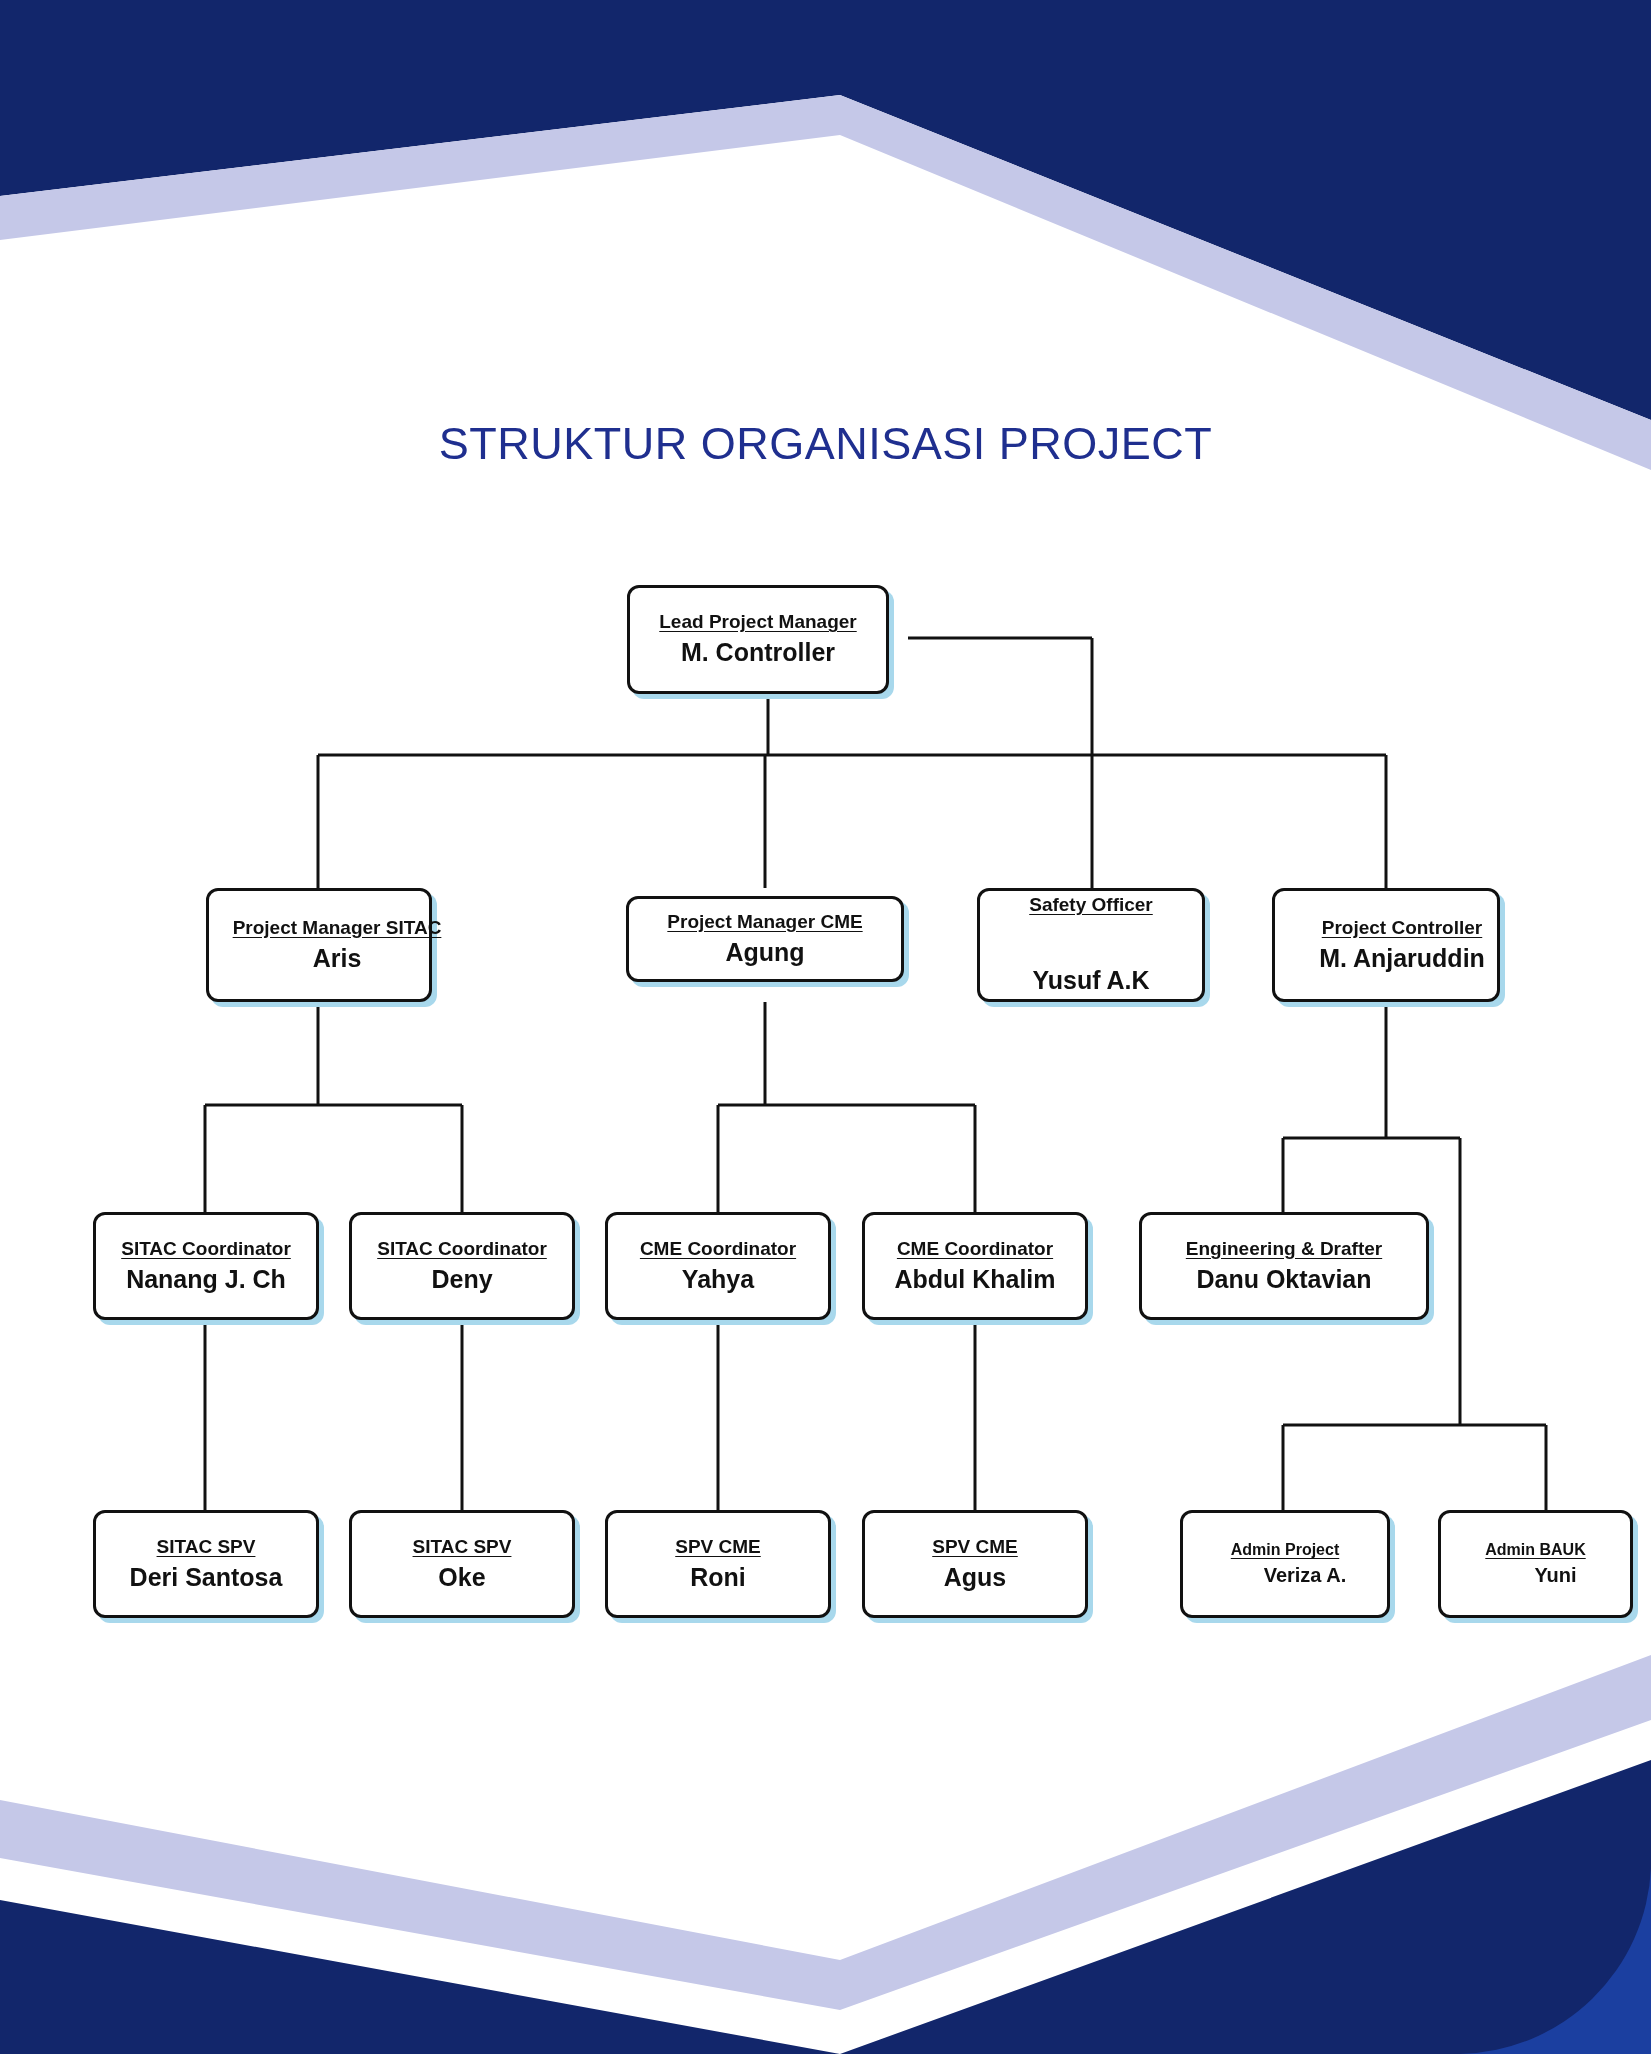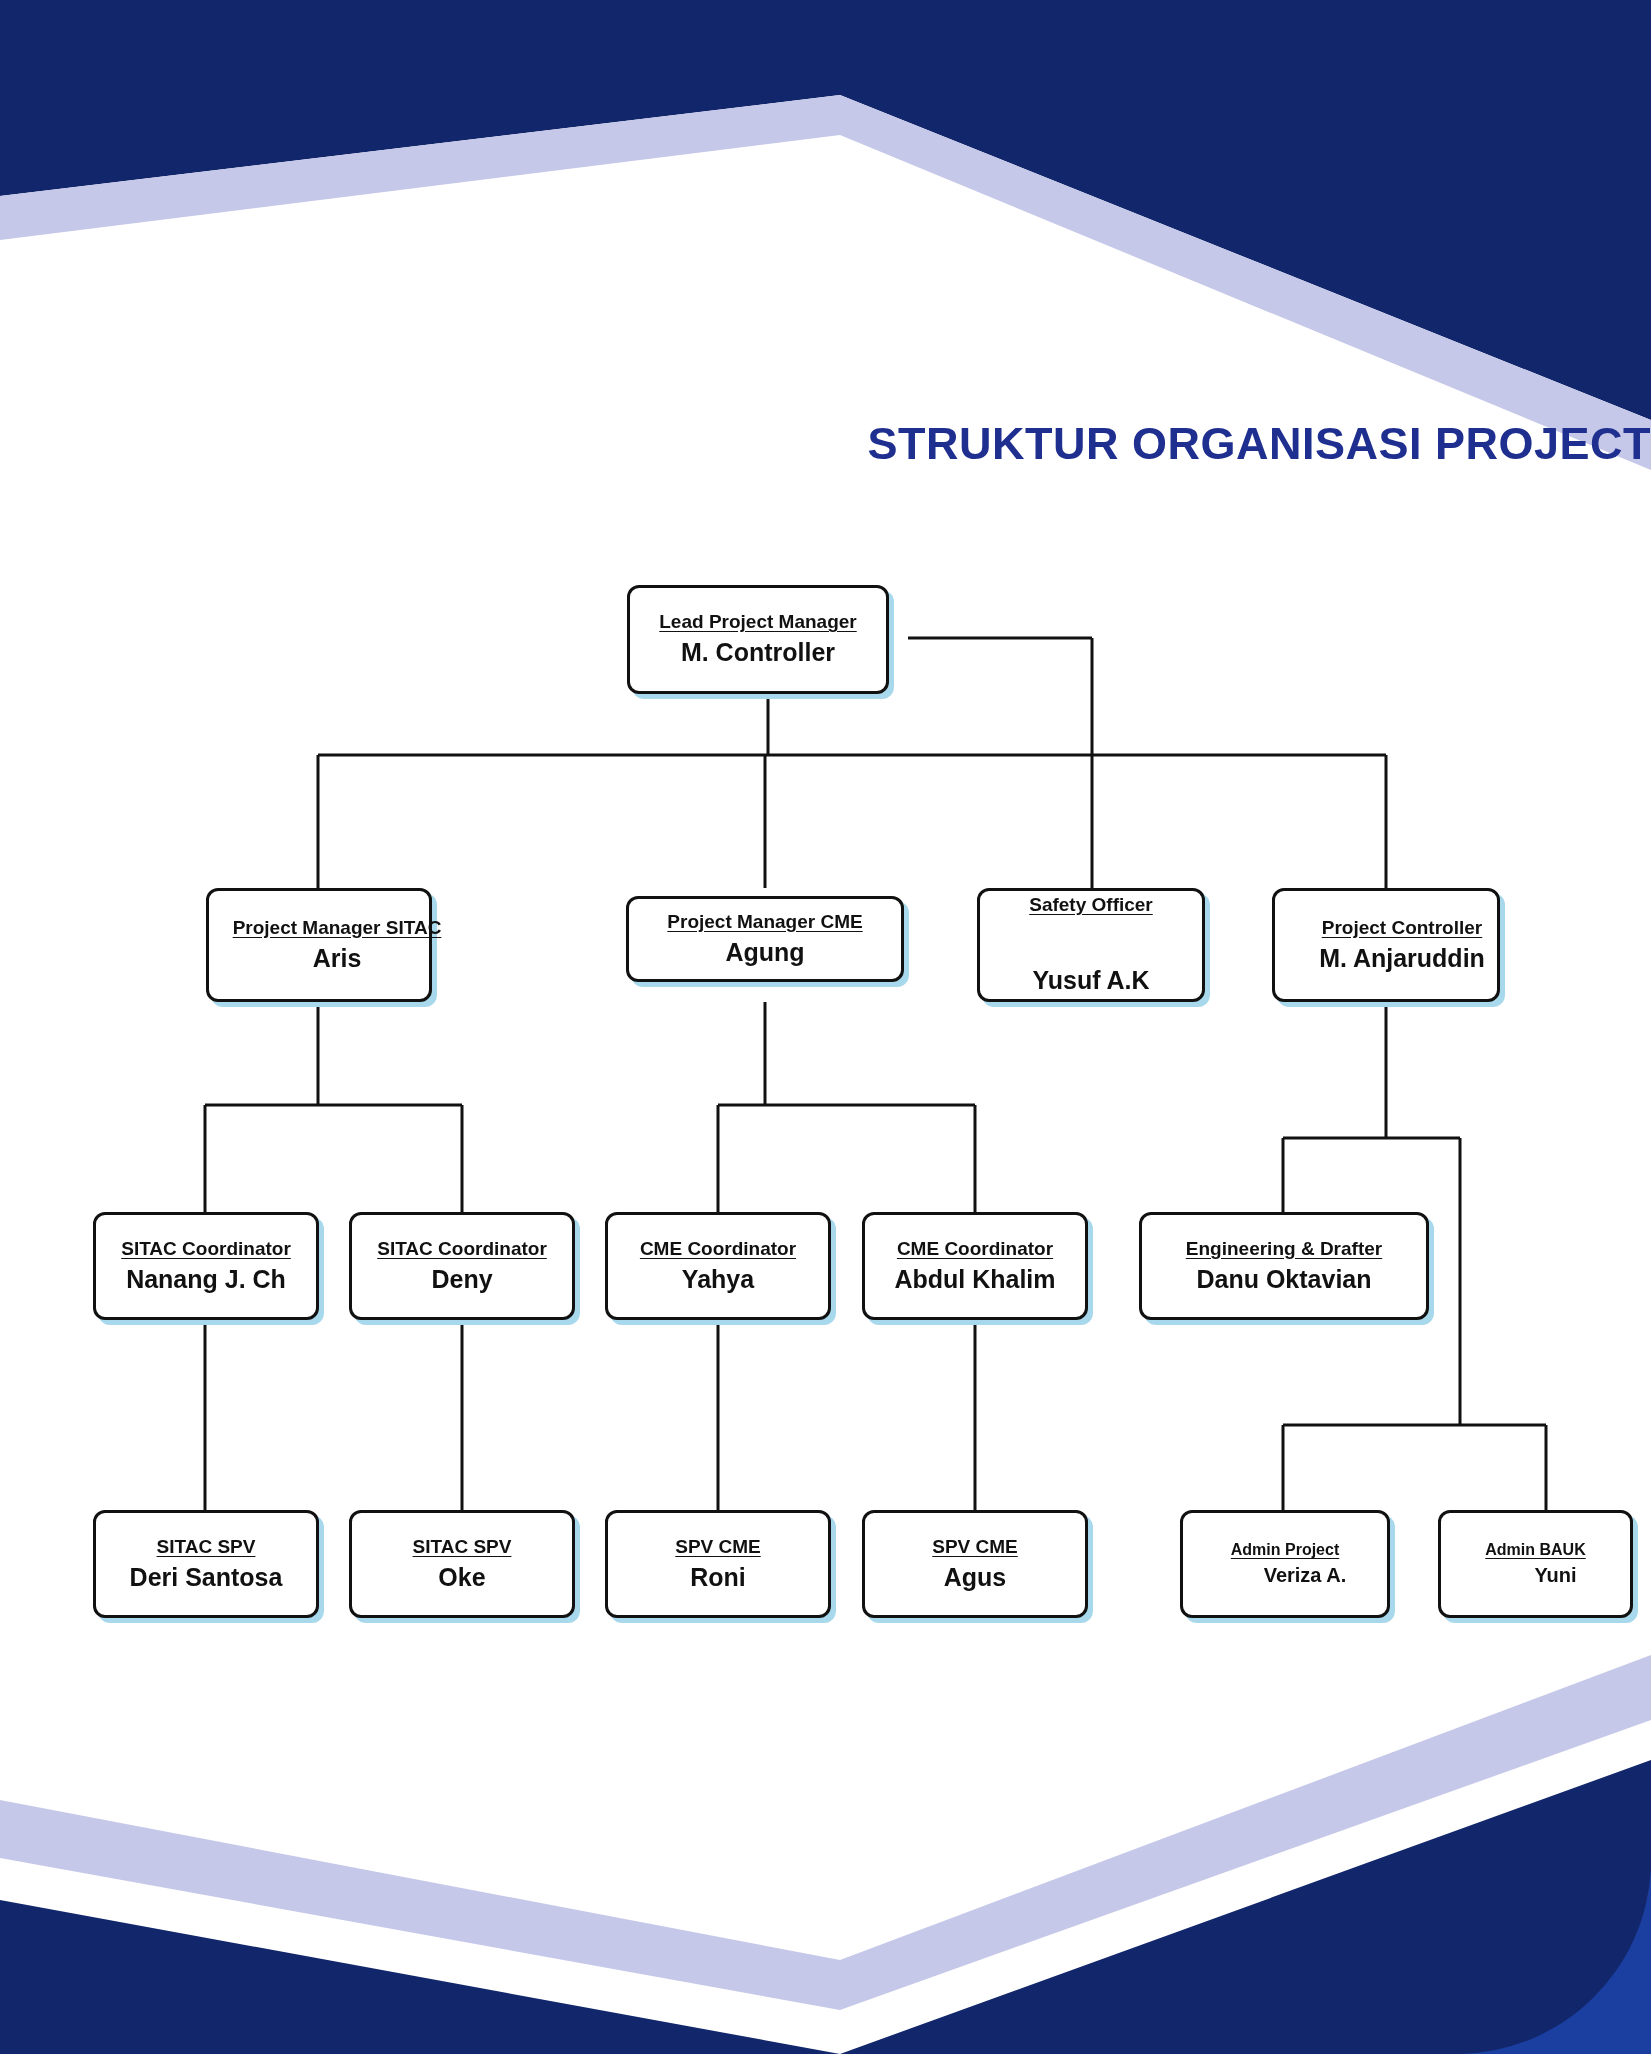--- a/index.html
+++ b/index.html
@@ -29,23 +29,23 @@
     position: absolute;
     inset: 0;
     z-index: 2;
   }
 
   #page-title {
     position: absolute;
     top: 418px;
     left: 0;
     width: 1651px;
-    text-align: right;
+    text-align: center;
     font-size: 45px;
-    font-weight: bold;
+    font-weight: normal;
     letter-spacing: 0.5px;
     color: #1f2f8f;
   }
 
   
   #chart {
     position: absolute;
     left: 0;
     top: 0;
     width: 1651px;

